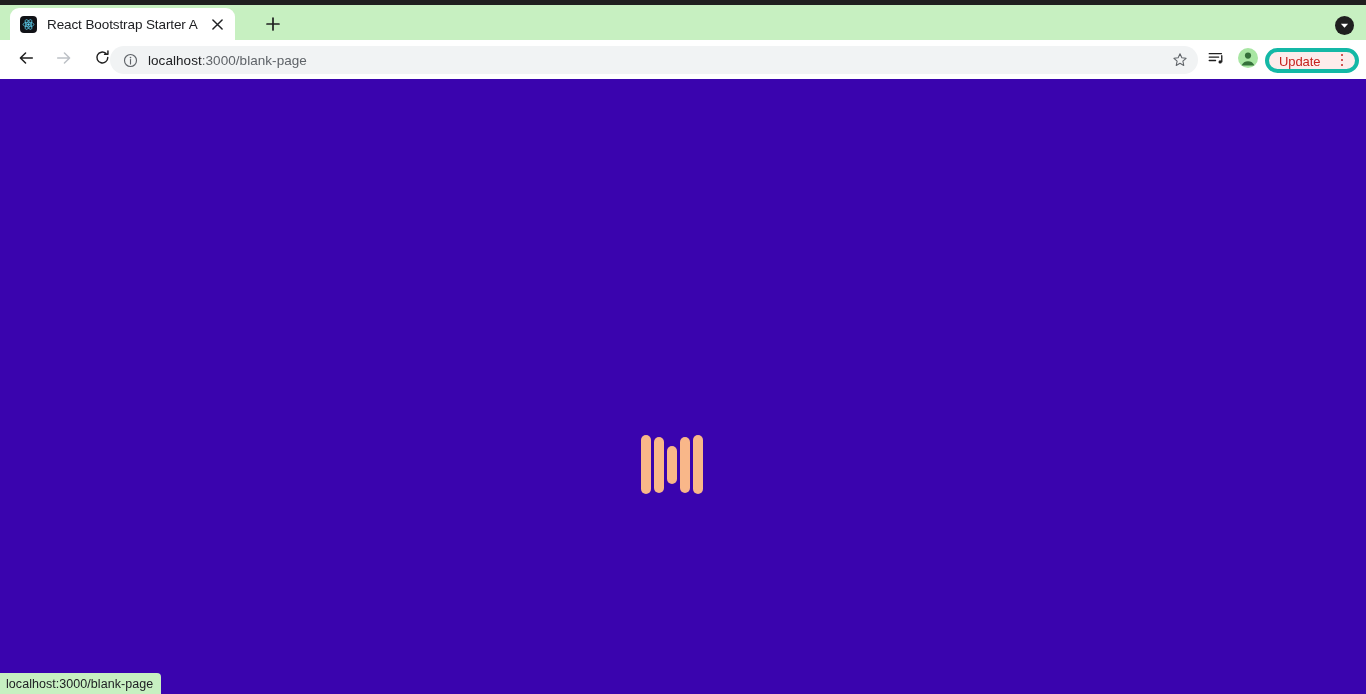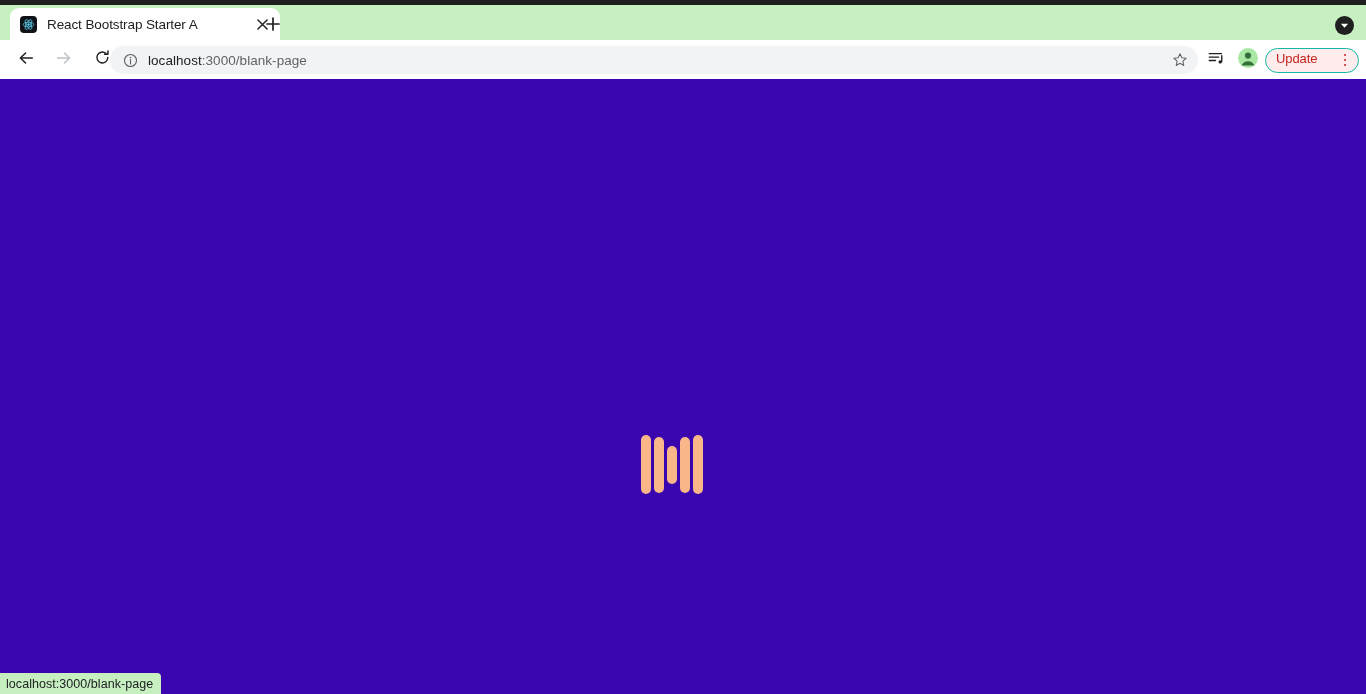--- a/index.html
+++ b/index.html
@@ -18,21 +18,21 @@
     background:#1f1f1f;
   }
 
   .tabstrip {
     position:absolute; top:5px; left:0; width:1366px; height:35px;
     background:#c7f0c1;
   }
 
   .tab {
     position:absolute; top:3px; left:10px;
-    width:270px; height:32px;
+    width:225px; height:32px;
     background:#ffffff;
     border-radius:9px 9px 0 0;
     display:flex; align-items:center;
     padding:0 8px 0 10px;
   }
   .tab-favicon {
     width:17px; height:17px; flex:0 0 17px;
     background:#111217;
     border-radius:4px;
     display:flex; align-items:center; justify-content:center;
@@ -110,24 +110,24 @@
     width:28px; height:28px;
     display:flex; align-items:center; justify-content:center;
     border-radius:50%;
   }
   #media-icon { left:1202px; }
   #profile-icon { left:1234px; }
 
   .update-pill {
     position:absolute; top:8px; left:1265px;
     height:25px; width:94px;
-    border:1px solid #14b8a6;
+    border:4px solid #14b8a6;
     border-radius:13px;
     background:#fdeceb;
-    display:flex; align-items:flex-start;
+    display:flex; align-items:flex-end;
     padding:2px 6px 0 10px;
   }
   .update-label {
     font-size:13px; color:#c5221f;
     flex:1 1 auto; white-space:nowrap;
     letter-spacing:-0.1px;
   }
   .update-dots {
     flex:0 0 14px; width:14px; height:18px;
     display:flex; flex-direction:column; align-items:center; justify-content:center;

